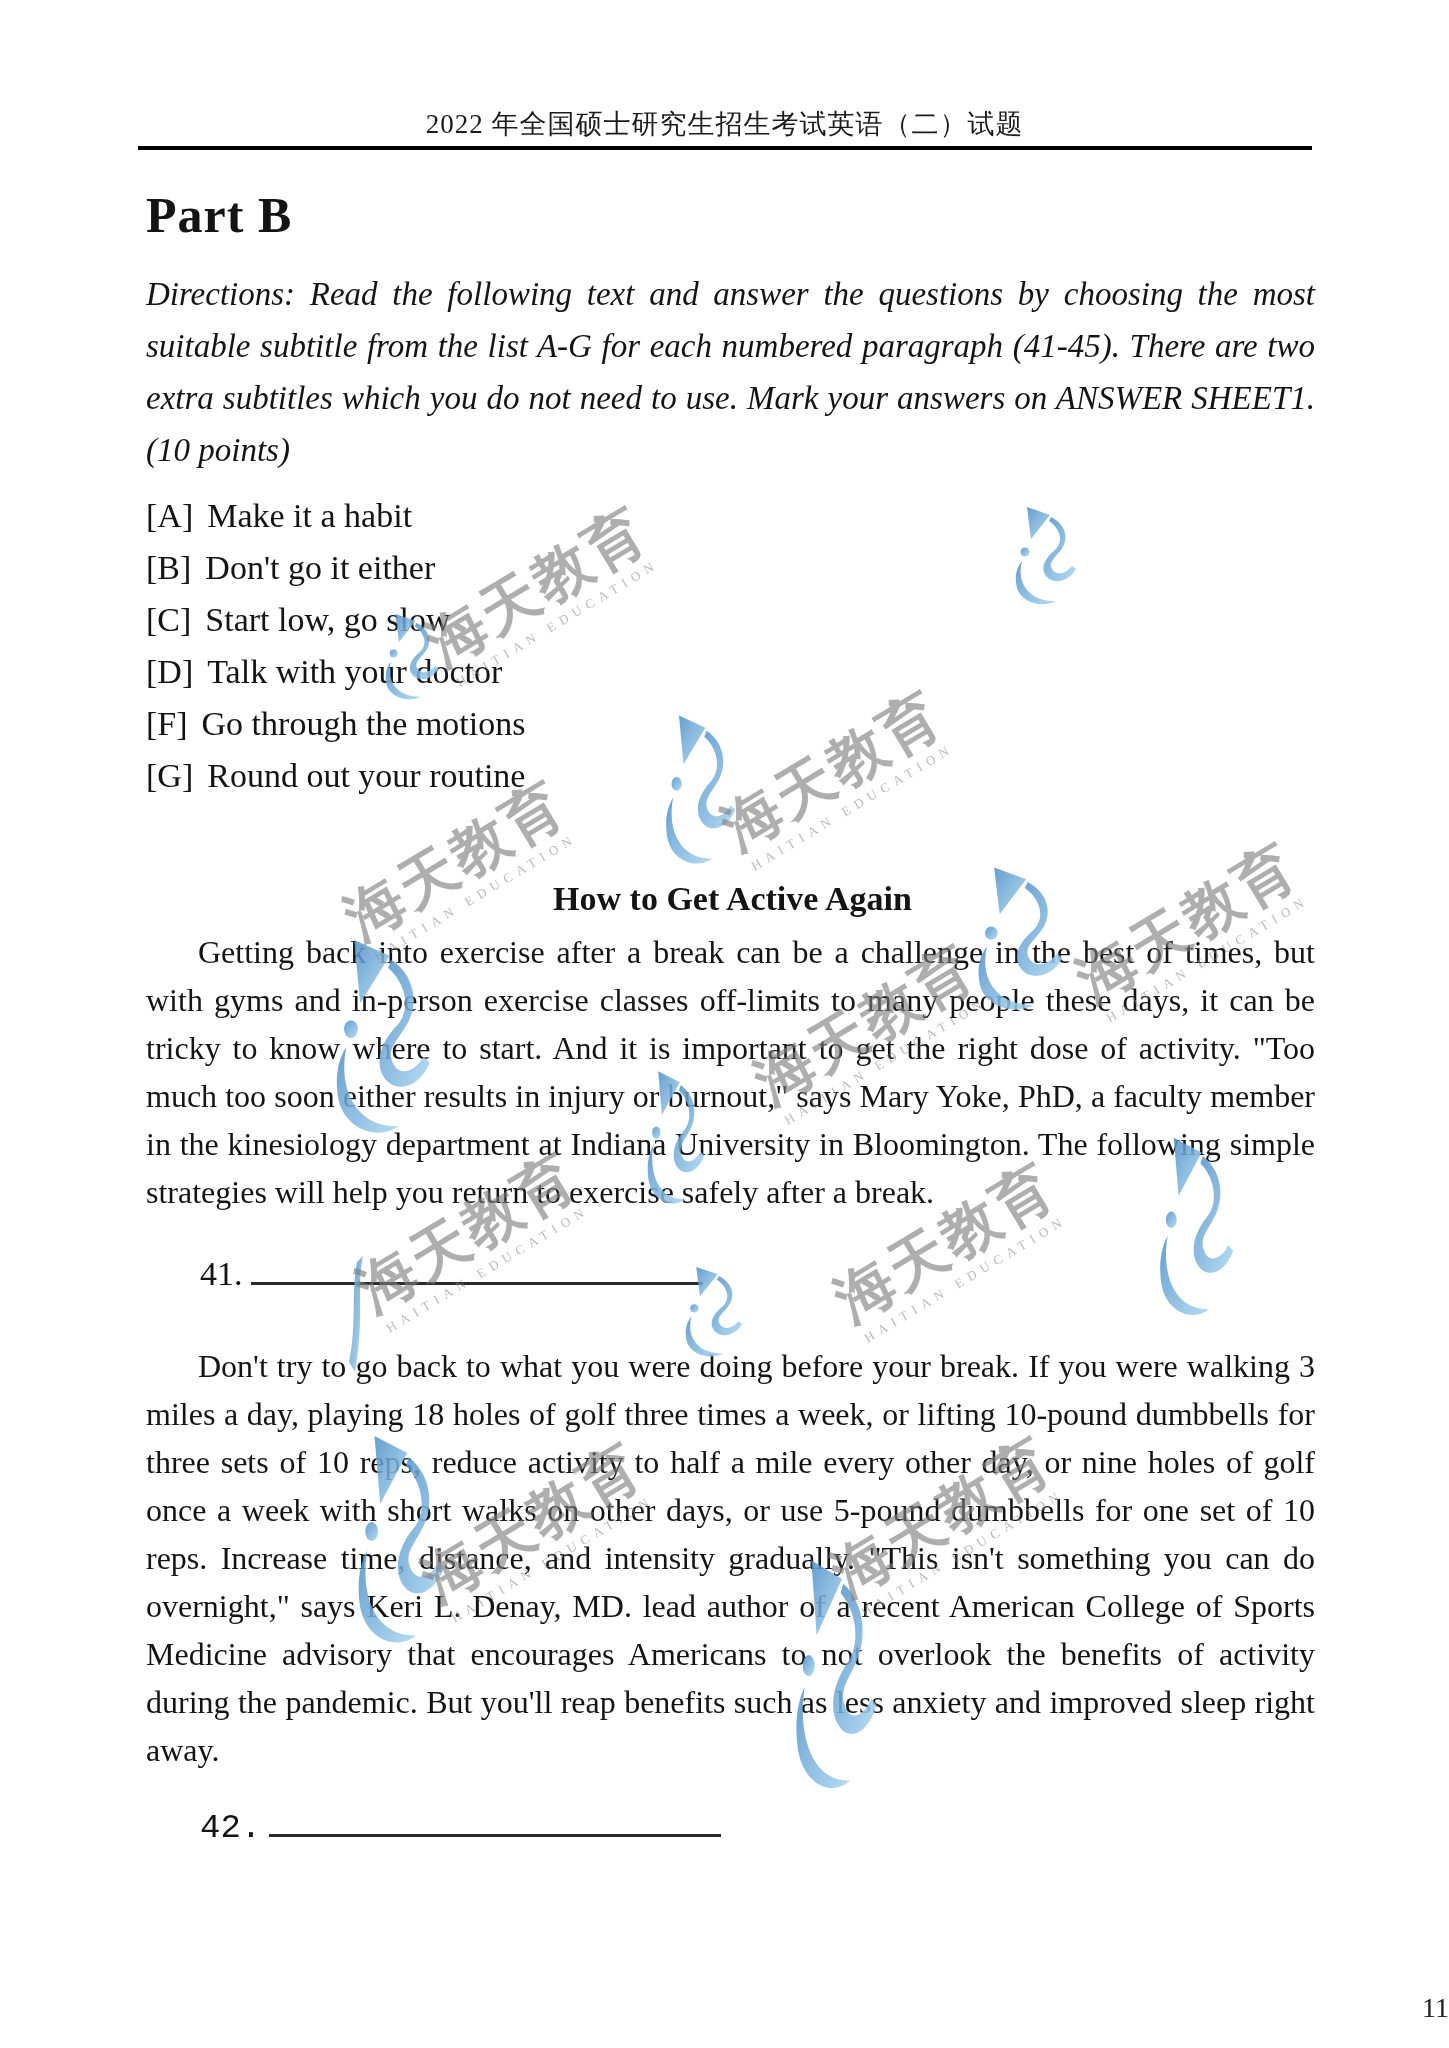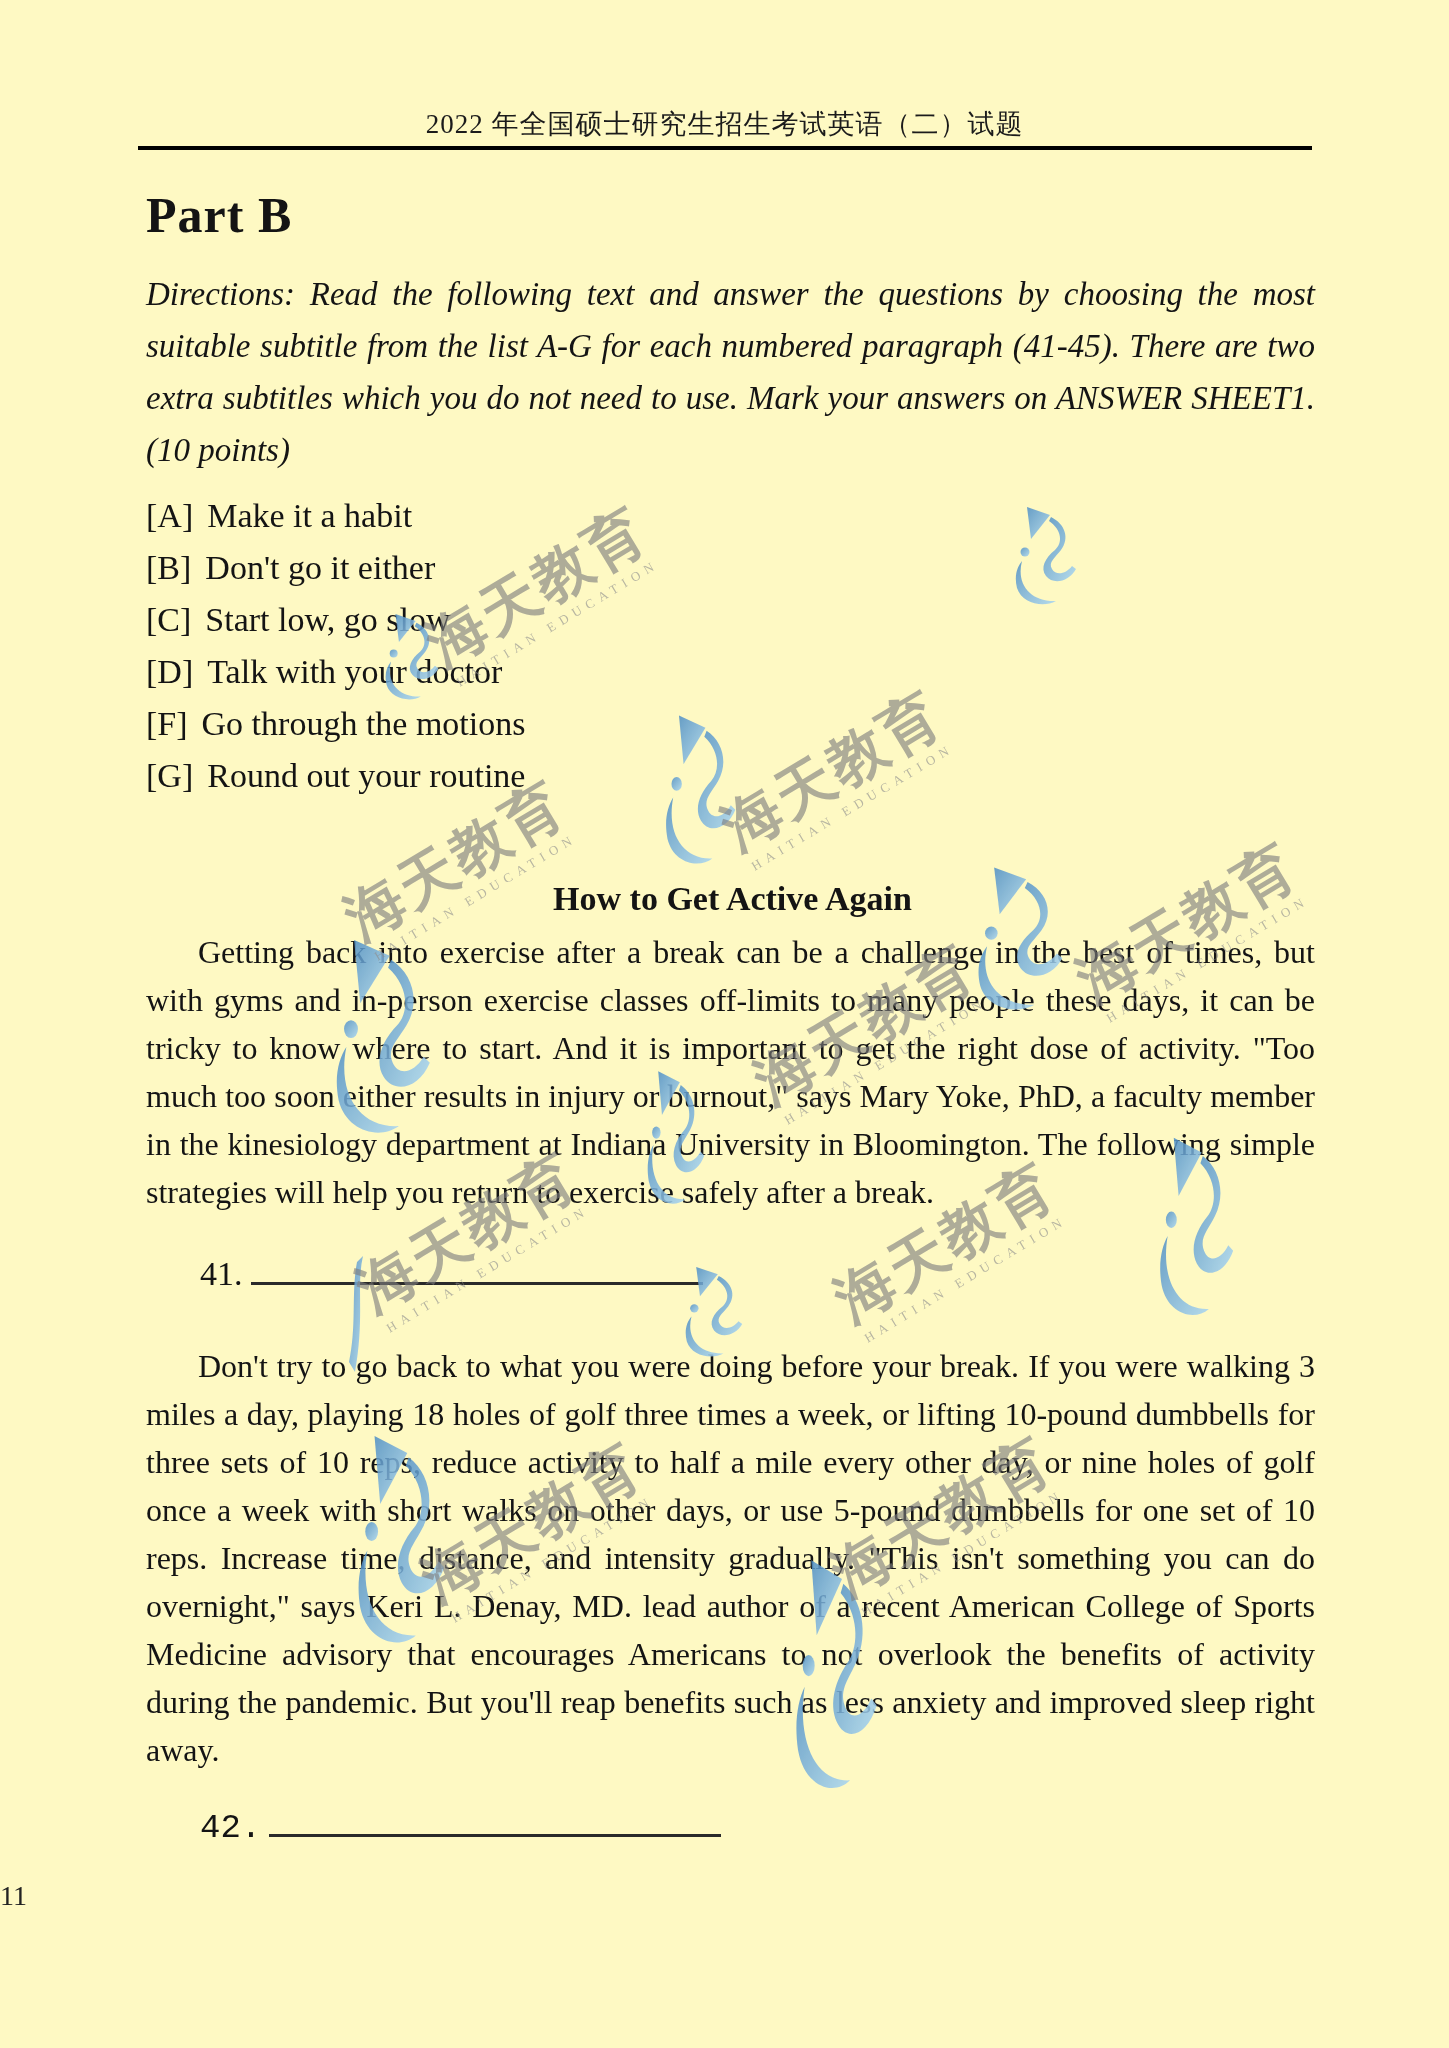--- a/index.html
+++ b/index.html
@@ -1,20 +1,20 @@
 <!DOCTYPE html>
 <html><head>
 <meta charset="utf-8">
 <style>
   html,body{margin:0;padding:0;background:#e8e8e8;}
   .page{
     position:relative;
     width:1449px;height:2048px;
     margin:0 auto;
-    background:#fef9c3;
+    background:#ffffff;
     font-family:"Liberation Serif","DejaVu Serif",serif;
     color:#141414;
     overflow:hidden;
   }
   
   .header-title{
     position:absolute;top:106px;left:0;width:100%;
     text-align:center;font-size:27px;letter-spacing:1px;color:#1b1b1b;
   }
   .header-rule{
@@ -55,22 +55,22 @@
     font-size:34px;line-height:40px;
   }
   .blank-41{top:1252px;}
   .blank-42{top:1804px;font-family:Liberation Mono, monospace;}
   .blank-num{margin-left:54px;}
   .blank-line{
     display:inline-block;width:452px;height:30px;
     border-bottom:3px solid #2a2a2a;margin-left:8px;
   }
   .page-number{
-    position:absolute;top:1880px;left:0;width:100%;
-    text-align:left;font-size:28px;color:#222;
+    position:absolute;top:1992px;left:0;width:100%;
+    text-align:right;font-size:28px;color:#222;
   }
   
   .wm-layer{position:absolute;inset:0;pointer-events:none;}
   .wm{
     position:absolute;
     transform:translate(-50%,-50%) rotate(-31deg);
     display:flex;flex-direction:column;align-items:center;
     opacity:.62;white-space:nowrap;
   }
   .wm-cn{

